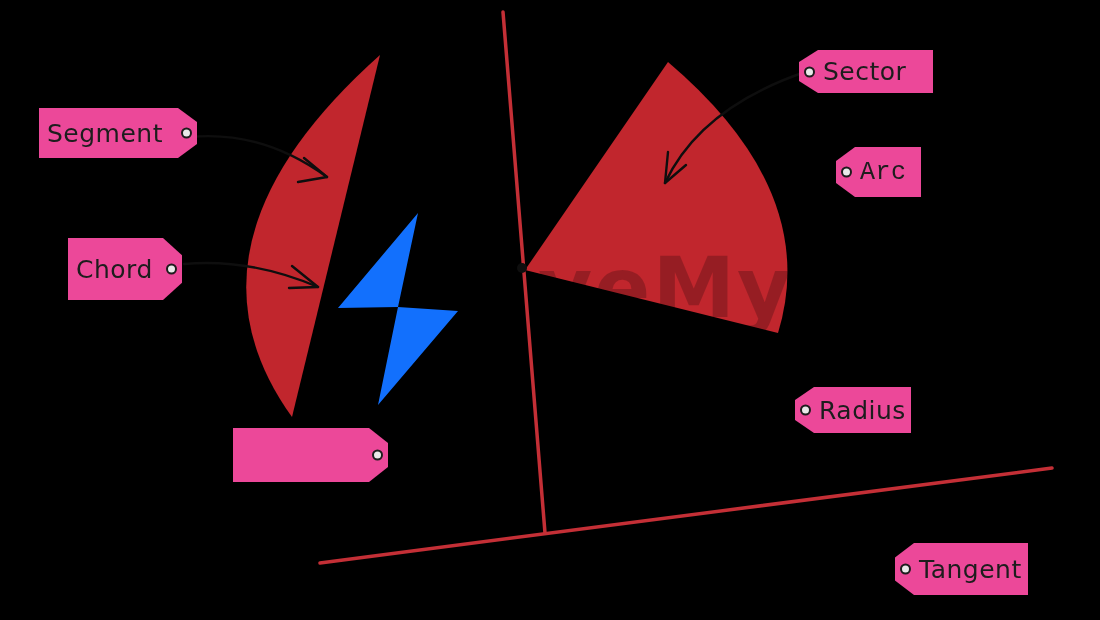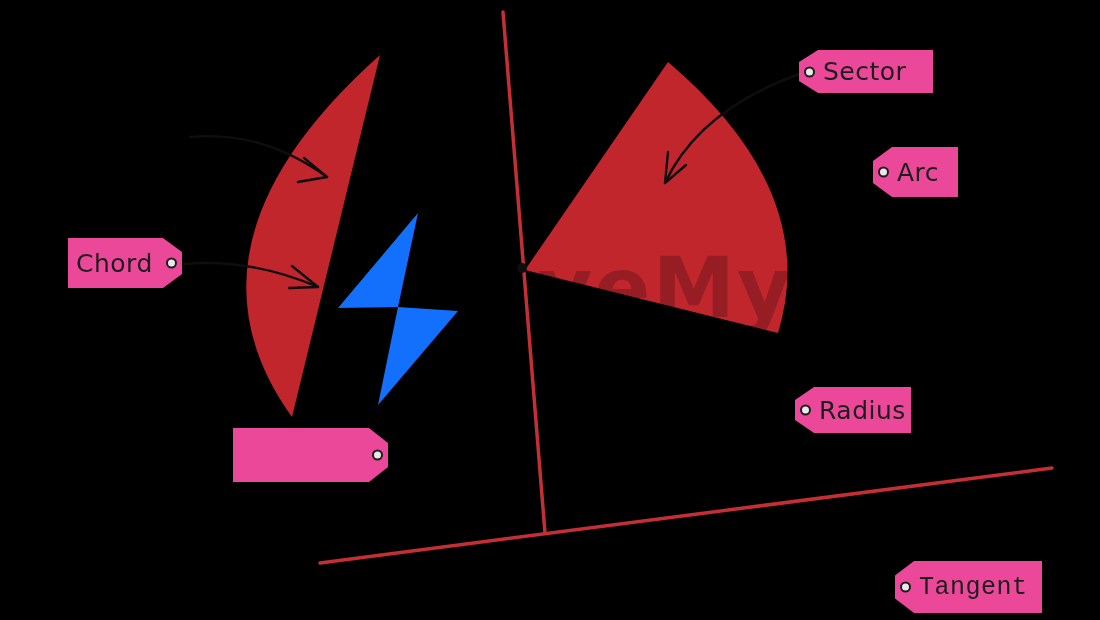--- a/index.html
+++ b/index.html
@@ -39,26 +39,26 @@
     border:2px solid #1d1d1d;
     border-radius:50%;
     background:#e9e9e9;
     transform:translateY(-50%);
   }
   .tag.point-right .ring{right:5px;}
   .tag.point-left .ring{left:5px;}
 
   
   #tag-segment {left:39px; top:108px; width:158px;height:50px;}
-  #tag-chord   {left:68px; top:238px; width:114px;height:50px;}
+  #tag-chord   {left:68px; top:238px; width:114px;height:62px;}
   #tag-diameter{left:233px;top:428px; width:155px;height:54px;}
   #tag-sector  {left:799px;top:50px;  width:134px;height:43px;}
-  #tag-arc     {left:873px;top:147px; width:85px; height:50px;}
+  #tag-arc     {left:836px;top:147px; width:85px; height:50px;font-family:Liberation Mono, monospace;}
   #tag-radius  {left:795px;top:387px; width:116px;height:46px;}
-  #tag-tangent {left:895px;top:561px; width:147px;height:52px;font-family:Liberation Mono, monospace;}
+  #tag-tangent {left:895px;top:543px; width:133px;height:52px;}
 
   .wm-text{
     font-family:"DejaVu Sans",sans-serif;
     font-weight:bold;
     font-size:83px;
     letter-spacing:2px;
   }
 </style>
 </head>
 <body>
@@ -84,20 +84,24 @@
     <path d="M190,137 Q262,130 327,177" fill="none" stroke-width="2.4" stroke-linecap="round" stroke="#0e0e0e"></path>
     <polyline points="304,158 327,177 298,182" fill="none" stroke-width="2.4" stroke-linecap="round" stroke-linejoin="round" stroke="#0e0e0e"></polyline>
 
     <path d="M184,264 Q250,258 318,287" fill="none" stroke-width="2.4" stroke-linecap="round" stroke="#0e0e0e"></path>
     <polyline points="292,266 318,287 289,288" fill="none" stroke-width="2.4" stroke-linecap="round" stroke-linejoin="round" stroke="#0e0e0e"></polyline>
 
     <path d="M805,72 Q700,108 665,183" fill="none" stroke-width="2.4" stroke-linecap="round" stroke="#0e0e0e"></path>
     <polyline points="668,152 665,183 686,165" fill="none" stroke-width="2.4" stroke-linecap="round" stroke-linejoin="round" stroke="#0e0e0e"></polyline>
   </svg>
 
+  <div class="tag point-right" id="tag-segment">
+    <span>Segment</span>
+    <span class="ring"></span>
+  </div>
 
   <div class="tag point-right" id="tag-chord">
     <span>Chord</span>
     <span class="ring"></span>
   </div>
 
   <div class="tag point-right" id="tag-diameter">
     <span class="ring"></span>
   </div>
 

